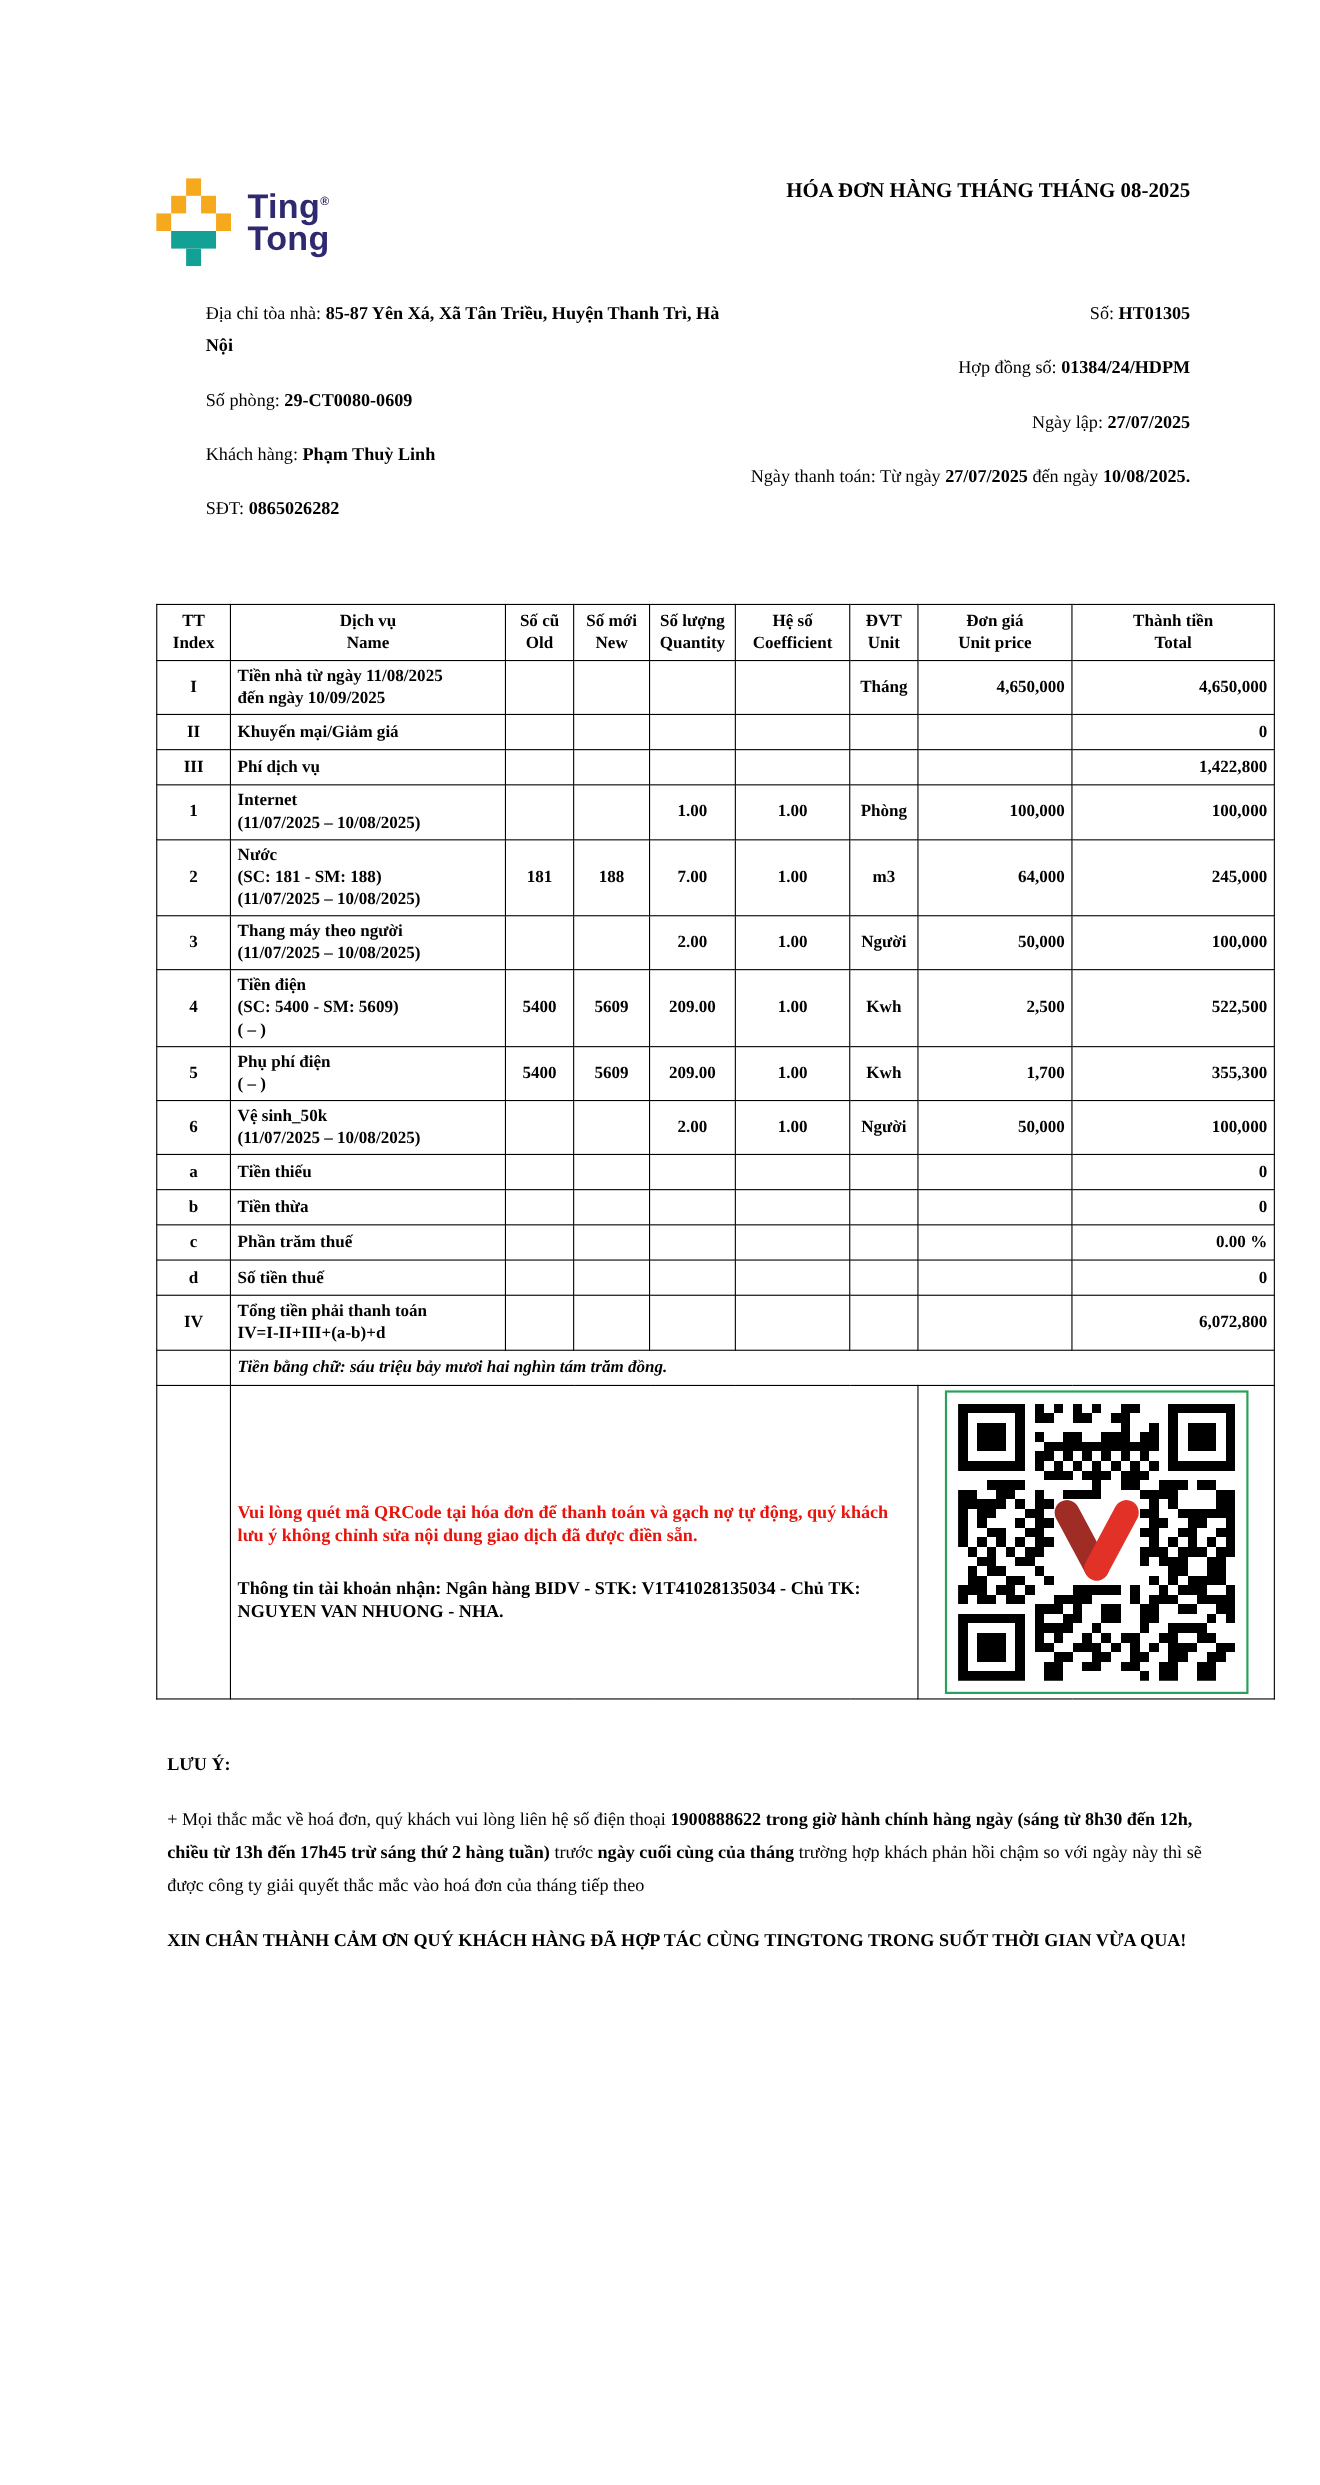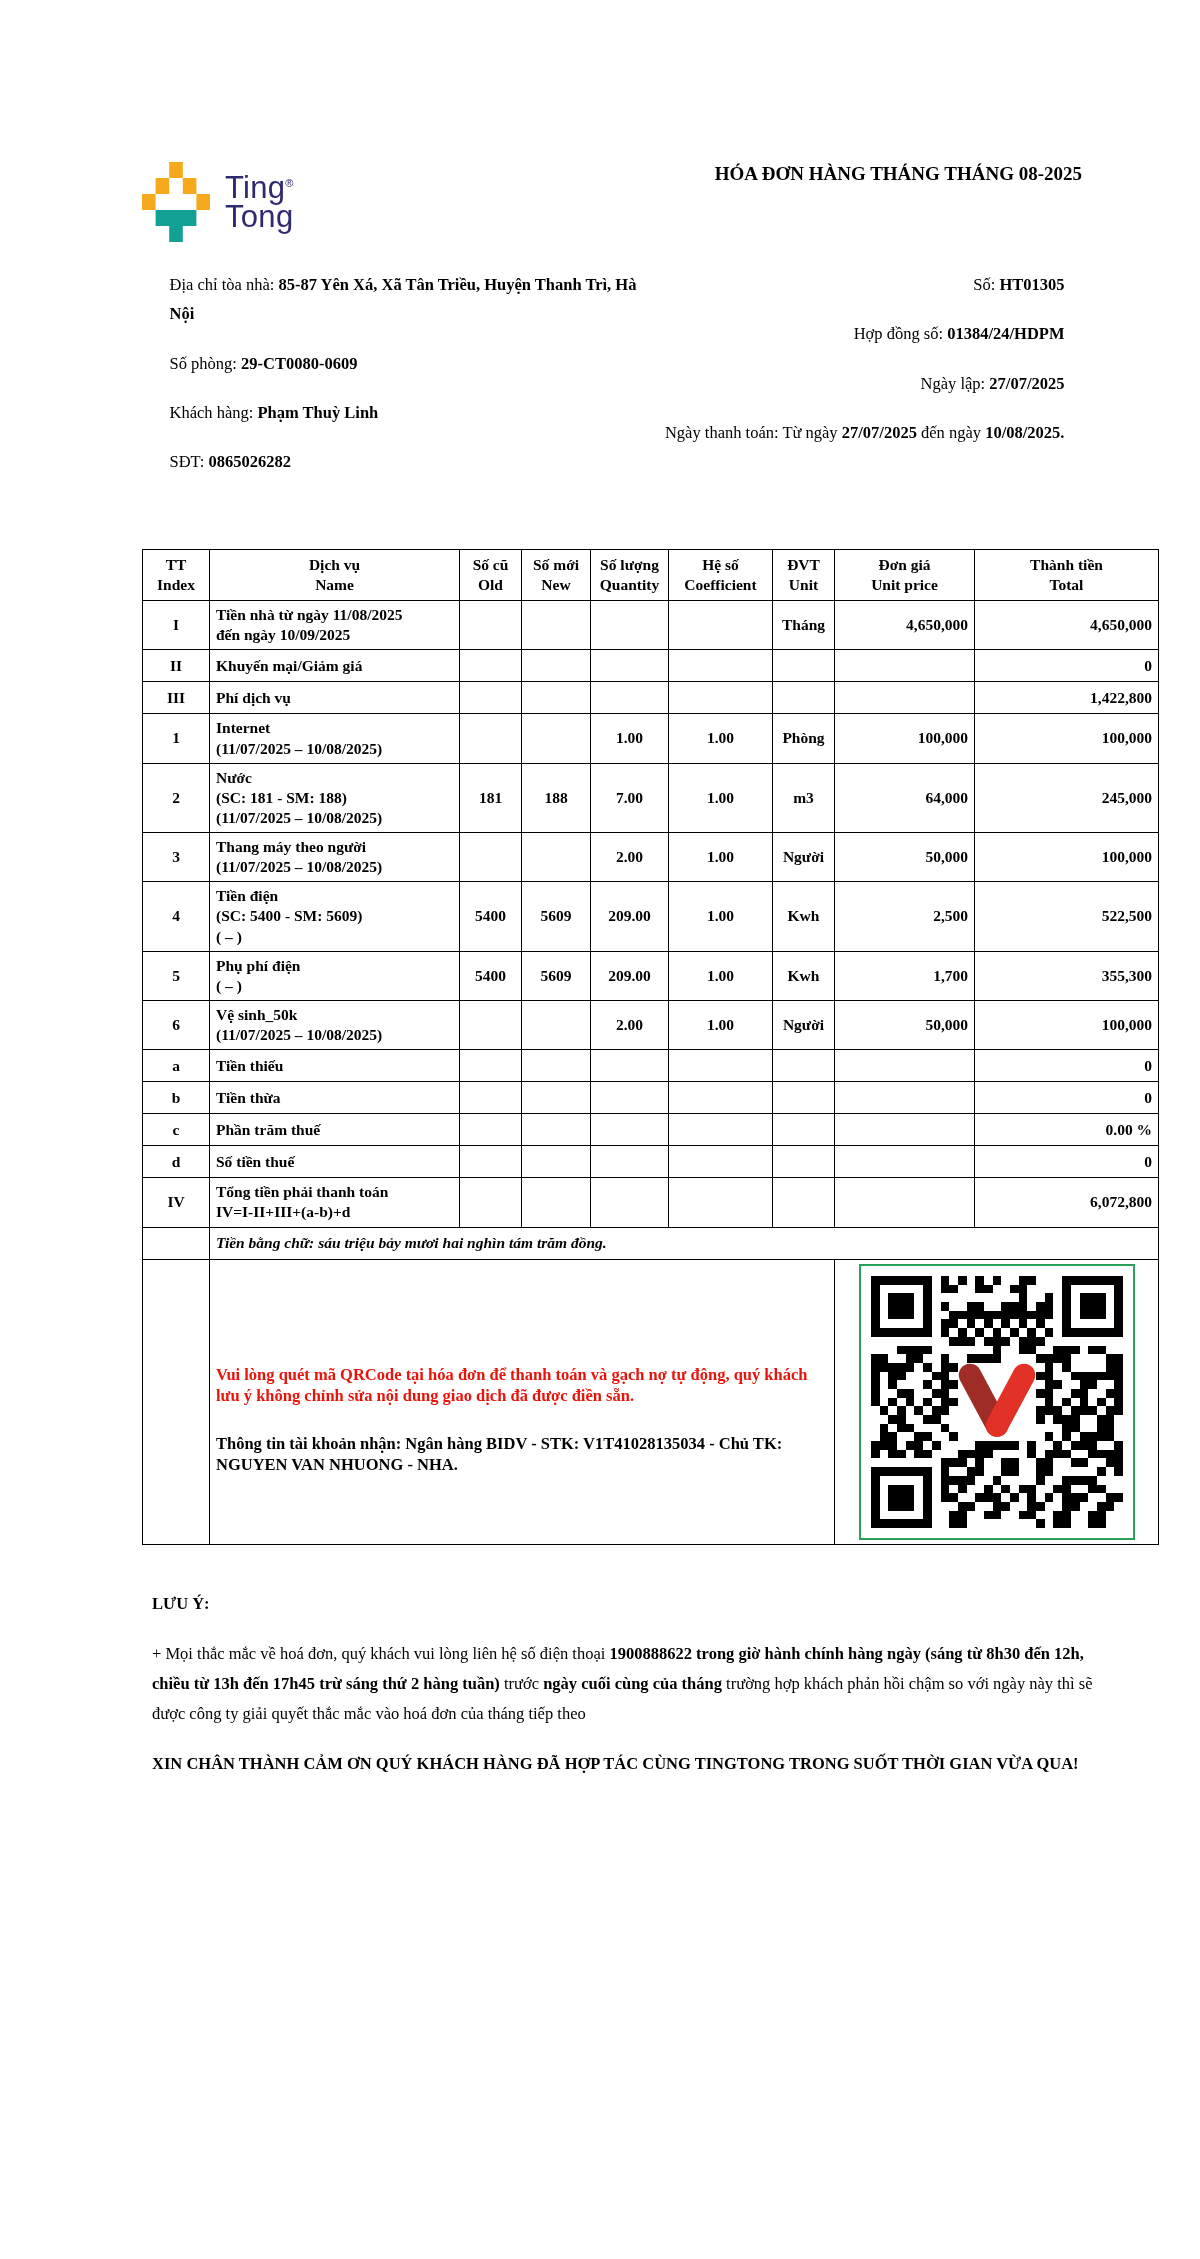--- a/index.html
+++ b/index.html
@@ -10,29 +10,29 @@
     margin:0 auto;
   }
   .b { font-weight:bold; }
   .it { font-style:italic;margin-top:44px; }
 
   
   .header { display:flex; justify-content:space-between; align-items:flex-start;
             padding:156px 118px 0 142px; }
   .logo { display:flex; align-items:center; gap:15px; margin-top:6px; }
   .logo-icon { width:68px; height:80px; flex:0 0 auto; }
-  .logo-text { font-family:"Liberation Sans", sans-serif; font-weight:normal;
+  .logo-text { font-family:"Liberation Sans", sans-serif; font-weight:bold;
                color:var(--logo-navy,#2f2a70); font-size:31px; line-height:0.95;
                letter-spacing:0.3px; }
   .logo-text .reg { font-size:11px; vertical-align:super; line-height:0; }
   .title { max-width:430px; text-align:right; font-weight:bold; font-size:19px;
            line-height:1.24; margin-top:6px; }
 
   
-  .info { display:flex; justify-content:center; padding:28px 118px 0 152px;
+  .info { display:flex; justify-content:flex-end; padding:28px 118px 0 152px;
           font-size:16.5px; line-height:1.78; }
   .info-left  { width:495px; }
   .info-right { width:400px; text-align:right; }
   .info p { margin-bottom:20px; }
 
   
   table.invoice { border-collapse:collapse; table-layout:fixed; width:1016px;
                   margin:52px 0 0 142px; font-size:15.5px; }
   .invoice th, .invoice td { border:1.5px solid #000; font-weight:bold;
                   padding:4px 6px; vertical-align:middle; line-height:1.3;

